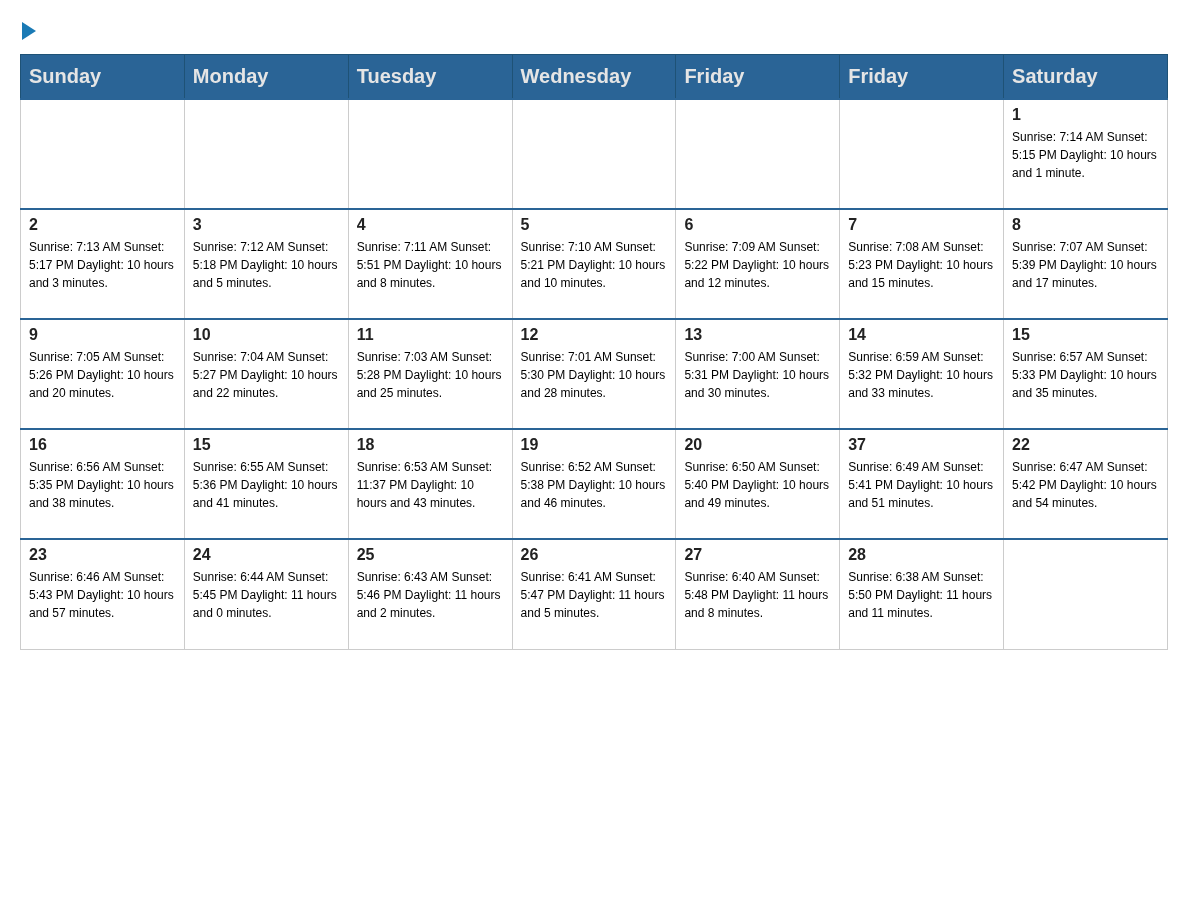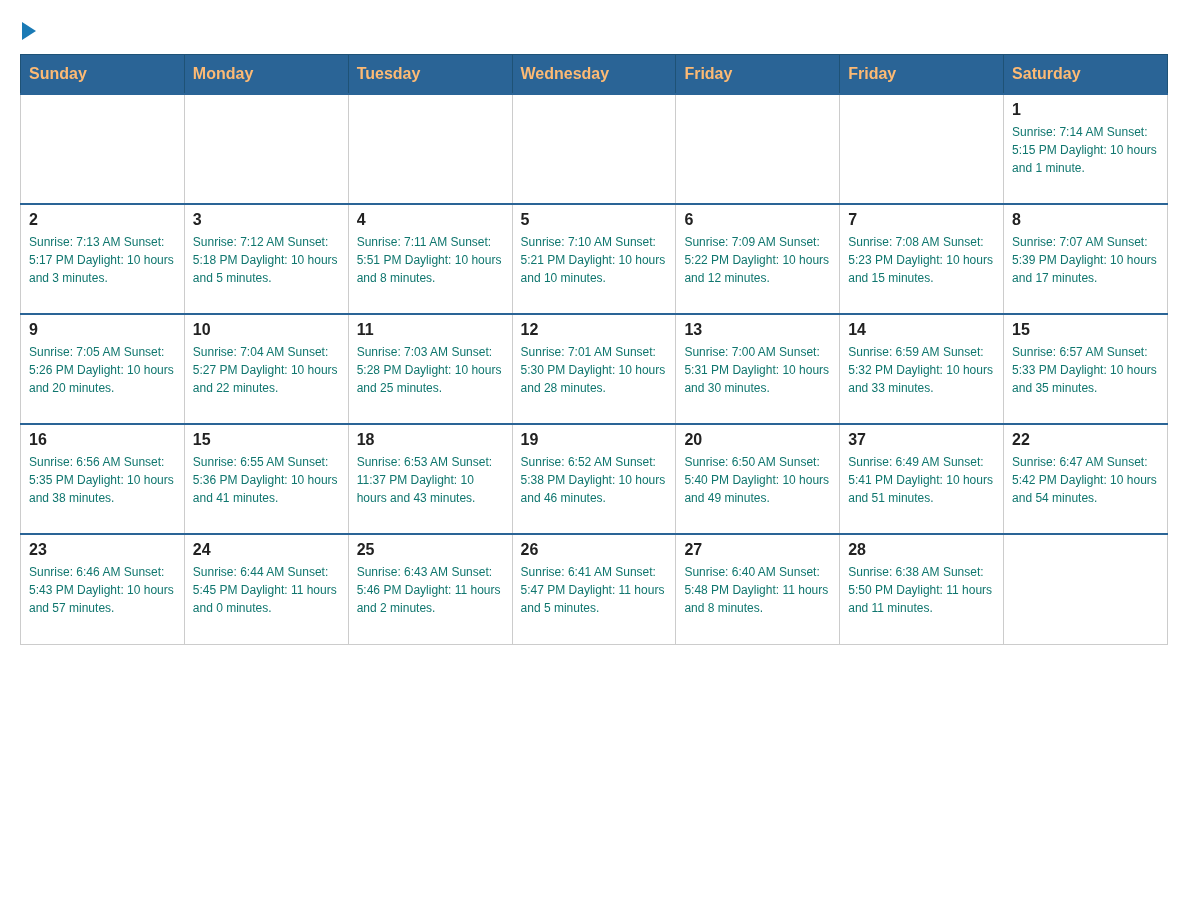--- a/index.html
+++ b/index.html
@@ -56,22 +56,22 @@
       color: #444;
       margin-top: 4px;
     }
     .calendar {
       width: 100%;
       border-collapse: collapse;
       border: 1px solid #aaa;
     }
     .calendar th {
       background-color: #2a6496;
-      color: #fdba74;
-      font-size: 16px;
+      color: #e5e5e5;
+      font-size: 20px;
       font-weight: bold;
       padding: 10px 8px;
       text-align: left;
       border: 1px solid #1e5276;
     }
     .calendar td {
       vertical-align: top;
       width: calc(100% / 7);
       border: 1px solid #ccc;
       padding: 6px 8px;
@@ -82,21 +82,21 @@
       border-top: 2px solid #2a6496;
     }
     .day-number {
       font-size: 16px;
       font-weight: bold;
       color: #222;
       margin-bottom: 4px;
     }
     .day-info {
       font-size: 12px;
-      color: #0f766e;
+      color: #000000;
       line-height: 1.5;
     }
     .empty-cell {
       background: #f9f9f9;
     }
     .week-row td {
       height: 110px;
     }
   </style>
 </head>

